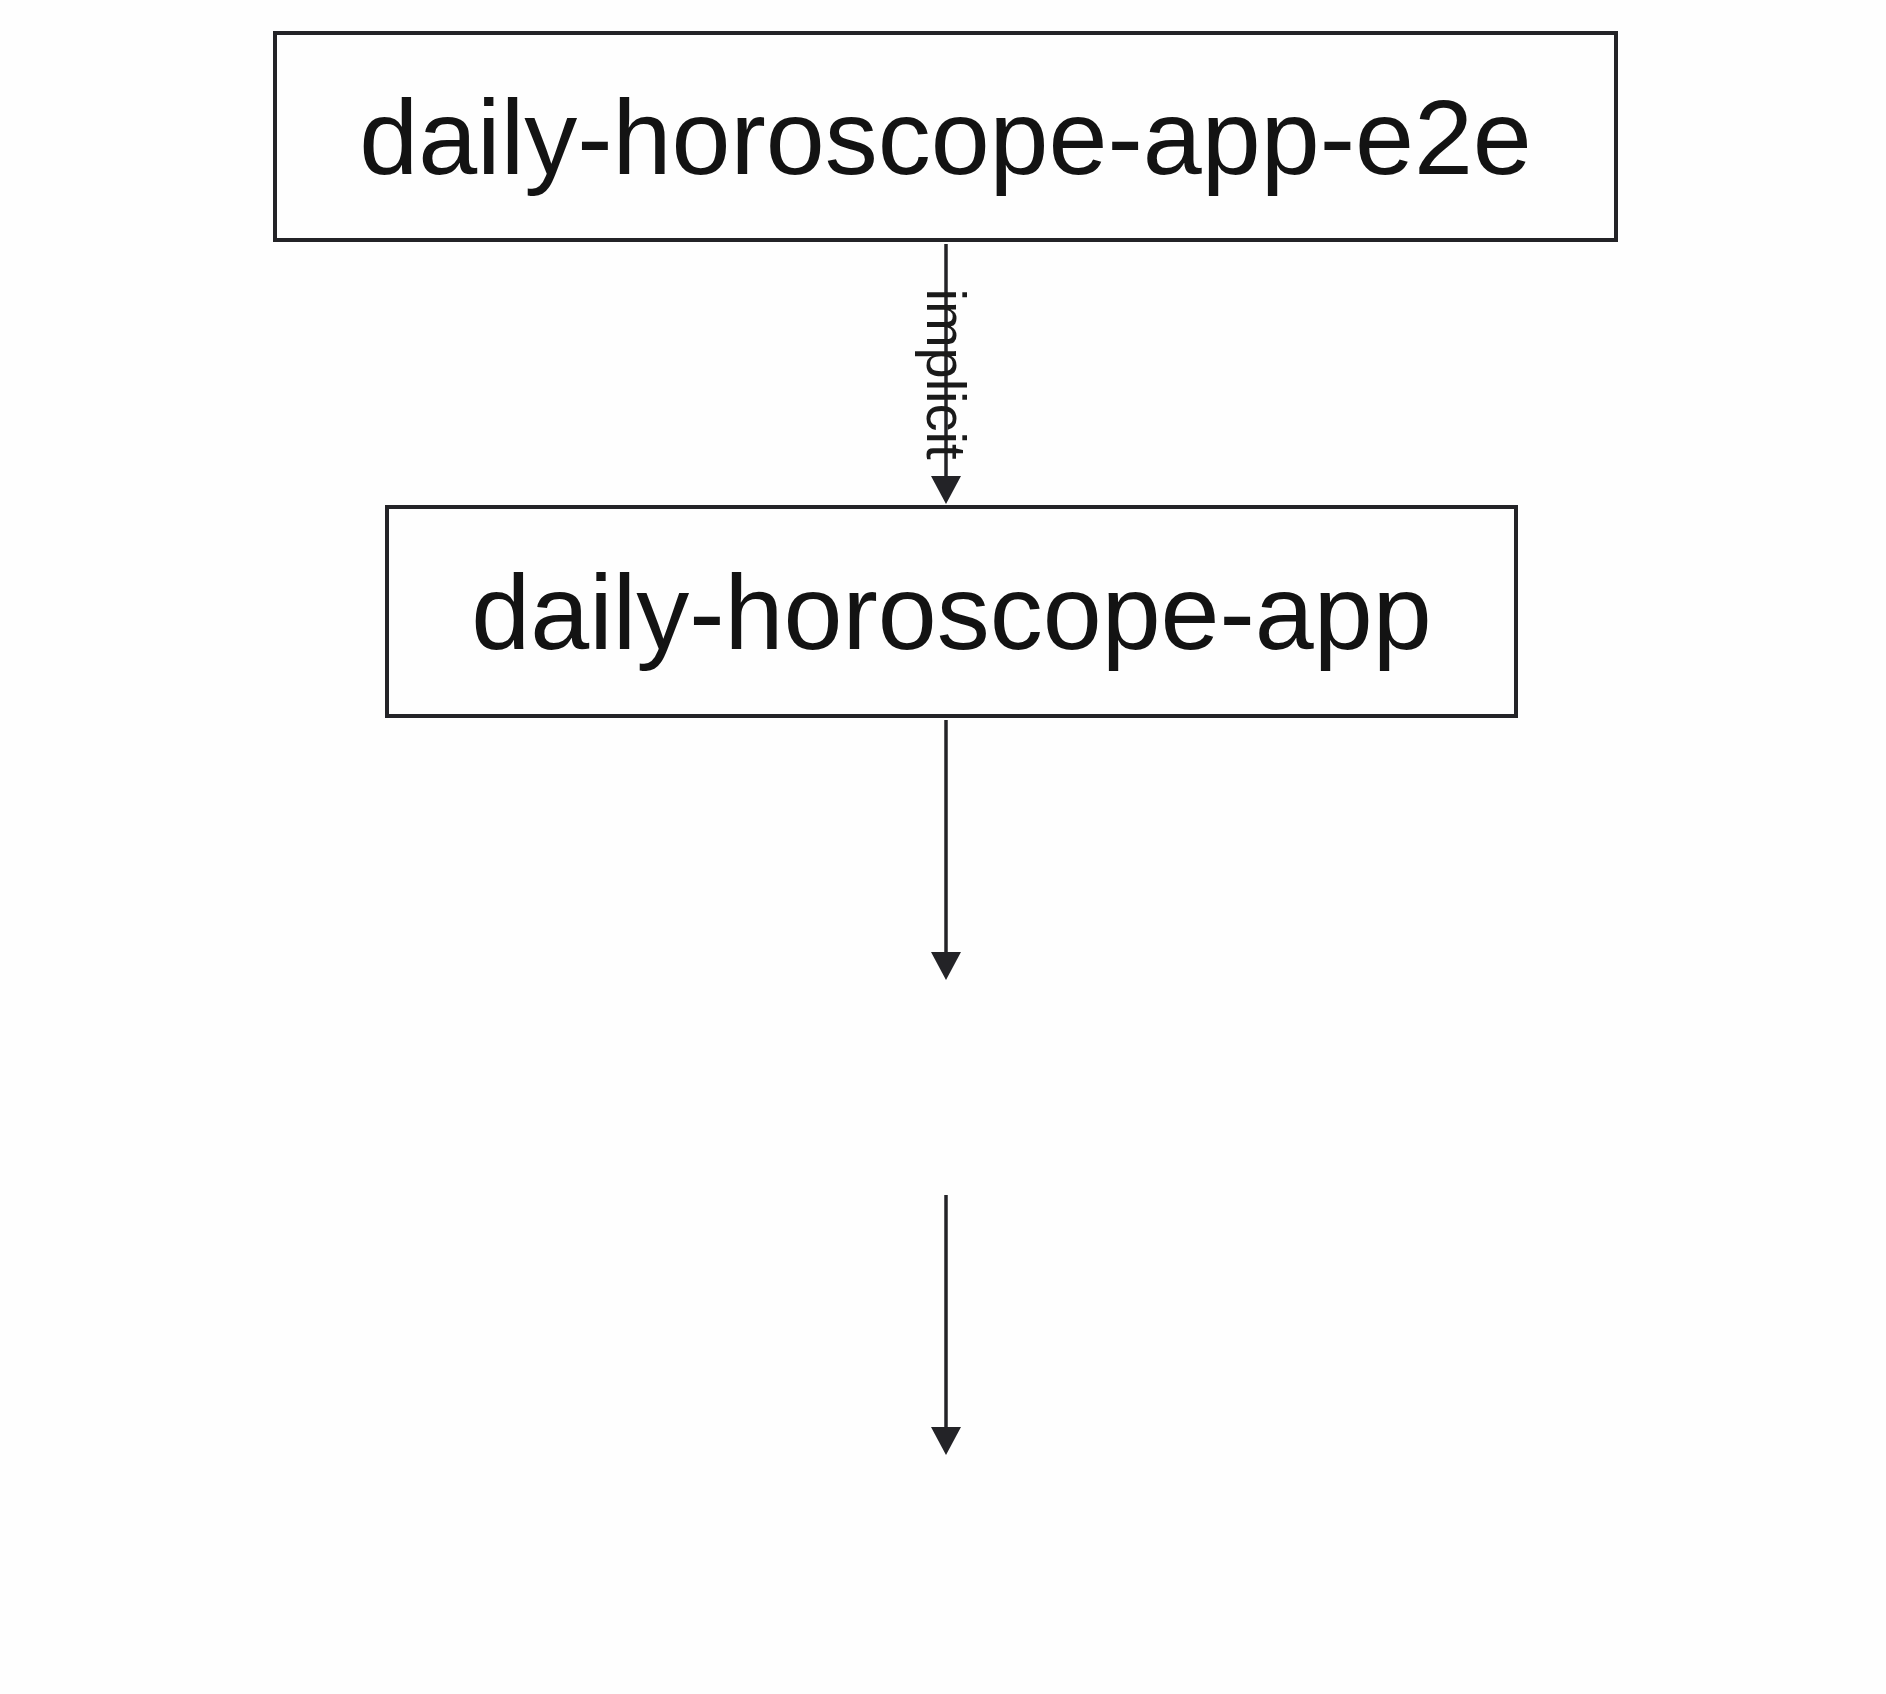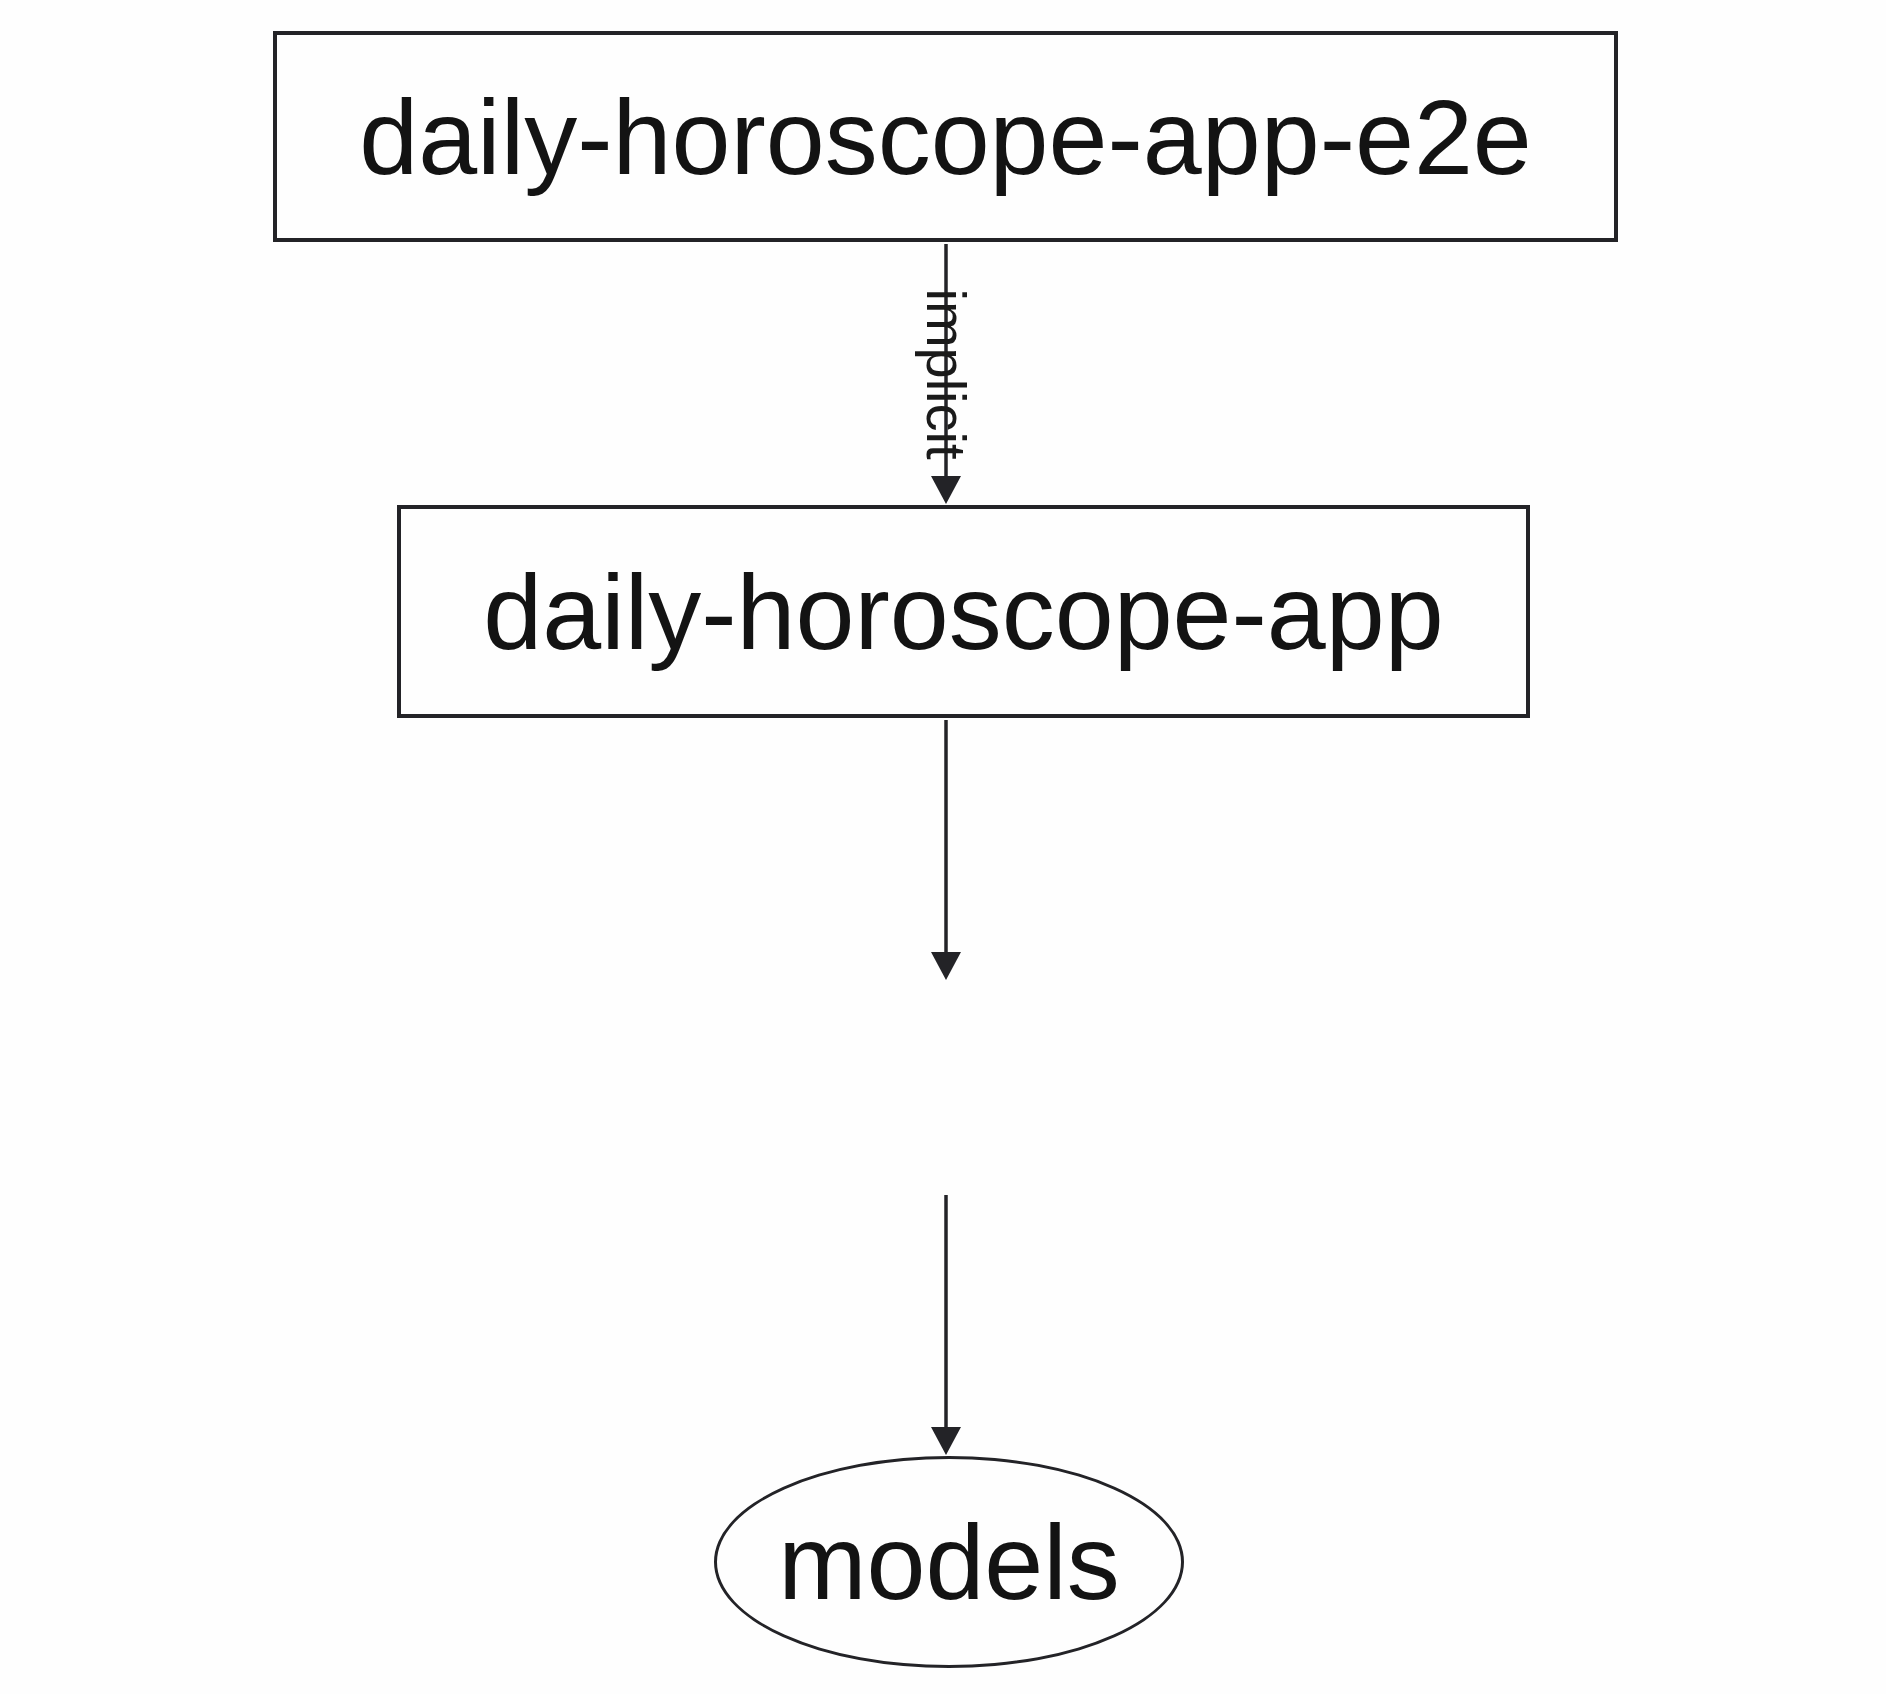--- a/index.html
+++ b/index.html
@@ -40,21 +40,21 @@
     border-radius: 50%;
   }
   .node-label {
     font-size: 106px;
     line-height: 1;
     white-space: nowrap;
     color: #131313;
     letter-spacing: 0;
   }
   #node-e2e     { left: 273px;  top: 31px;   width: 1345px; height: 211px; }
-  #node-app     { left: 385px;  top: 505px;  width: 1133px; height: 213px; margin-left: 12px; }
+  #node-app     { left: 385px;  top: 505px;  width: 1133px; height: 213px; }
   #node-ui      { left: 848px;  top: 982px;  width: 194px;  height: 211px; }
   #node-models  { left: 714px;  top: 1456px; width: 470px;  height: 212px; }
 
   .edge-label {
     position: absolute;
     left: 946px;
     top: 374px;
     transform: translate(-50%, -50%) rotate(90deg);
     font-size: 56px;
     line-height: 1;
@@ -84,17 +84,14 @@
     <span class="node-label">daily-horoscope-app-e2e</span>
   </div>
 
   <div class="edge-label">implicit</div>
 
   <div class="node rect" id="node-app">
     <span class="node-label">daily-horoscope-app</span>
   </div>
 
 
-  <div class="node ellipse" id="node-models">
-    <span class="node-label">models</span>
-  </div>
 
 </div>
 
 </body></html>

